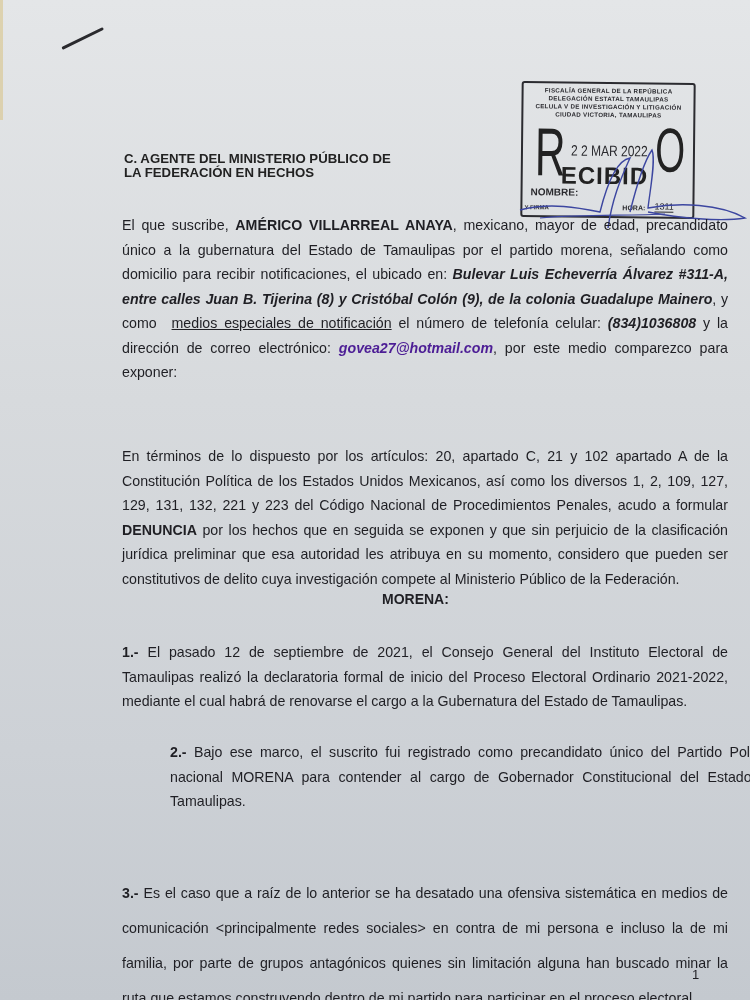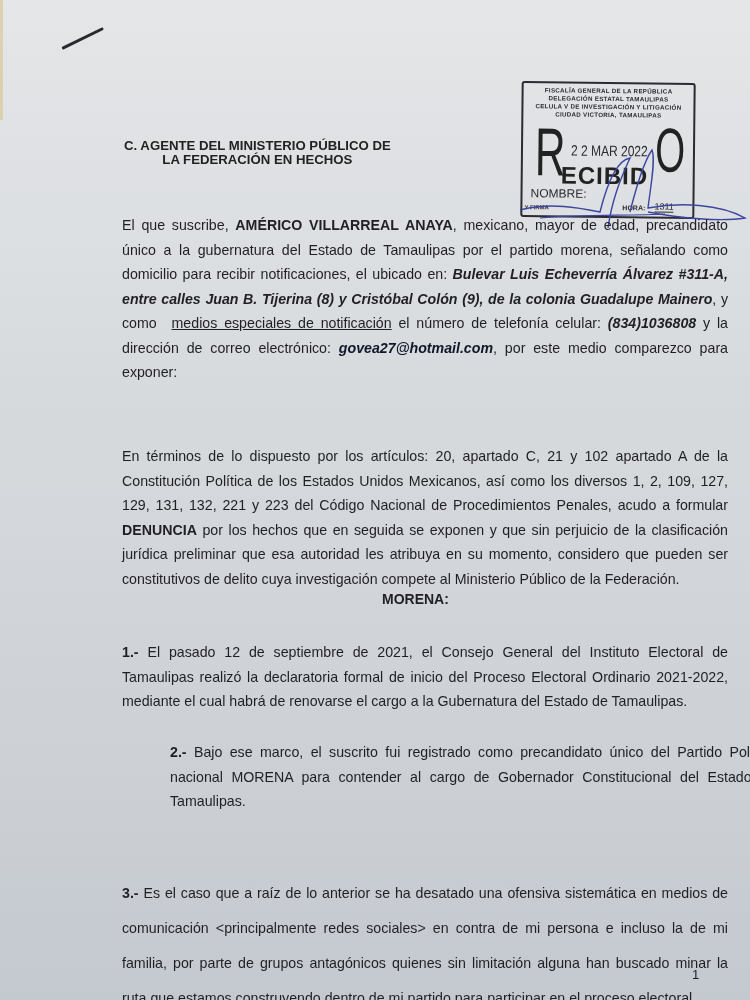--- a/index.html
+++ b/index.html
@@ -14,38 +14,38 @@
     transform: rotate(-26deg); transform-origin:left center; border-radius:2px; }
 
   
   .stamp { position:absolute; left:521px; top:82px; width:170px; height:132px;
     border:2.5px solid #2b2b30; border-radius:3px; transform: rotate(0.6deg); }
   .stamp-head { font-size:6.2px; font-weight:bold; text-align:center; line-height:8px; letter-spacing:.3px; margin-top:3px; color:#2b2b30; }
   .stamp-R { position:absolute; left:12px; top:34px; font-size:68px; line-height:68px; font-family:"Liberation Sans Narrow","Liberation Sans",sans-serif; transform:scaleX(.62); transform-origin:left top; color:#222; }
   .stamp-O { position:absolute; right:8px; top:32px; font-size:62px; line-height:68px; transform:scaleX(.62); transform-origin:right top; color:#222; }
   .stamp-date { position:absolute; left:48px; top:58px; font-size:15px; transform:scaleX(.8); transform-origin:left top; color:#2a2a2e; }
   .stamp-recib { position:absolute; left:38px; top:78px; font-size:24px; font-weight:bold; letter-spacing:1px; color:#222; }
-  .stamp-nombre { position:absolute; left:8px; top:103px; font-size:12px; font-weight:normal; color:#2a2a2e; }
+  .stamp-nombre { position:absolute; left:8px; top:103px; font-size:10px; font-weight:bold; color:#2a2a2e; }
   .stamp-firma { position:absolute; left:2px; top:121px; font-size:6px; font-weight:bold; color:#2a2a2e; }
   .stamp-hora { position:absolute; left:100px; top:120px; font-size:7px; font-weight:bold; color:#2a2a2e; }
   .stamp-hora-val { position:absolute; left:132px; top:117px; font-size:9px; color:#2a2a2e; border-bottom:1px solid #2a2a2e; }
   .signature { position:absolute; left:480px; top:100px; width:270px; height:140px; pointer-events:none; }
 
   
-  .heading { position:absolute; left:124px; top:139px; font-weight:bold; font-size:13.2px; line-height:14px; color:#222;text-align:center; }
+  .heading { position:absolute; left:124px; top:152px; font-weight:bold; font-size:13.2px; line-height:14px; color:#222; }
   .heading .presente { letter-spacing:3.2px; }
   .para { position:absolute; left:122px; width:606px; font-size:14.2px; line-height:24.5px; text-align:justify; color:#1f1f24; }
   .p-intro { top:213px; }
   .p-legal { top:444px; }
   .hechos { position:absolute; left:382px; top:591px; font-weight:bold; font-size:14px; color:#1f1f24; }
   .p-h1 { top:632px;margin-top:8px; }
   .p-h2 { top:740px;margin-left:48px; }
   .p-h3 { top:876px; line-height:35px; }
   b.bi { font-weight:bold; font-style:italic; }
-  .email { color:#0f172a; font-style:italic; font-weight:bold; }
+  .email { color:#4c1d95; font-style:italic; font-weight:bold; }
   .ul { text-decoration: underline; margin-left: 8px; }
   .page-num { position:absolute; left:692px; top:967px; font-size:13px; color:#1f1f24; }
 </style>
 </head>
 <body>
 
 <div class="edge-left"></div>
 <div class="pen-mark"></div>
 
 <div class="stamp">

